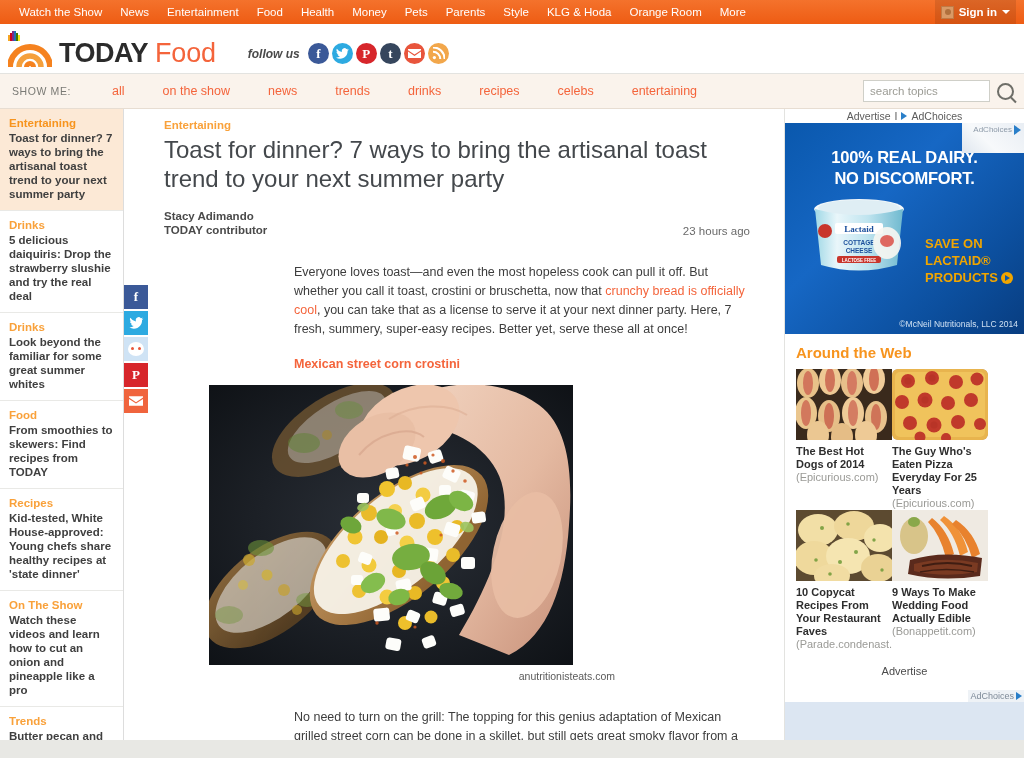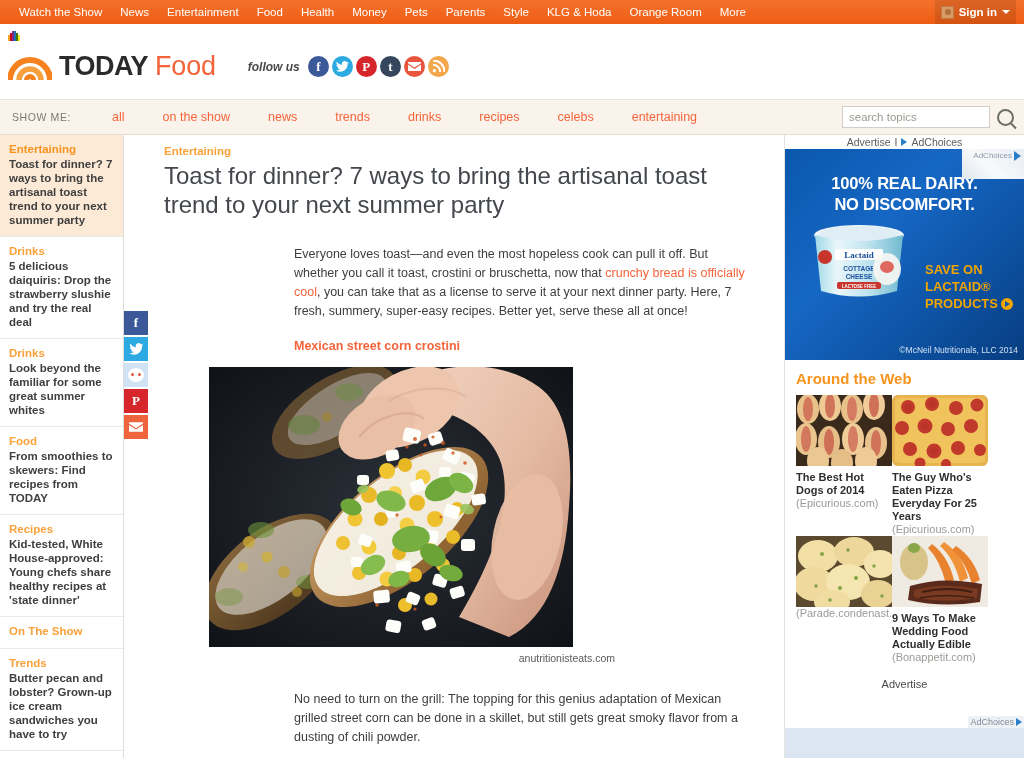--- a/index.html
+++ b/index.html
@@ -41,21 +41,21 @@
     width:6px; height:6px; border-radius:50%; background:#b0703c;
   }
   .signin .lbl { color:#fff; font-size:11.5px; font-weight:bold; }
   .signin .caret {
     width:0;height:0;border-left:4px solid transparent;
     border-right:4px solid transparent;border-top:4px solid #fff;
   }
 
   
   .masthead {
-    background:#fff; height:76px;
+    background:#fff; height:50px;
     display:flex; align-items:center; padding-left:8px;
     border-bottom:1px solid #e3e3e0;
     position:relative;
   }
   .nbc-peacock {
     position:absolute; left:8px; top:6px;
     width:17px; height:11px;
     display:flex; align-items:flex-end; gap:0px;
   }
   .nbc-peacock i { display:block; width:2px; }
@@ -98,21 +98,21 @@
     font-size:10.5px; color:#7a7a75; letter-spacing:0.6px; margin-right:22px;
   }
   .showme a {
     color:#f4643b; font-size:12.5px; text-decoration:none; padding:0 19px;
   }
   .searchbox {
     position:absolute; right:10px; top:6px;
     display:flex; align-items:center; gap:7px;
   }
   .searchbox input {
-    width:148px; height:22px; border:1px solid #cfcfc8;
+    width:127px; height:22px; border:1px solid #cfcfc8;
     font-size:11.5px; padding:0 6px; color:#555; background:#fff;
     font-family:"Liberation Sans", sans-serif;
   }
   .searchbox input::placeholder{ color:#9c9c95; }
   .mag {
     width:17px;height:17px;border:2px solid #6e6e68;border-radius:50%;
     position:relative; display:inline-block;
   }
   .mag::after{
     content:'';position:absolute;right:-5px;bottom:-3px;
@@ -393,20 +393,21 @@
     <div class="sb-item">
       <div class="sb-kicker">Food</div>
       <div class="sb-title">From smoothies to skewers: Find recipes from TODAY</div>
     </div>
     <div class="sb-item">
       <div class="sb-kicker">Recipes</div>
       <div class="sb-title">Kid-tested, White House-approved: Young chefs share healthy recipes at 'state dinner'</div>
     </div>
     <div class="sb-item">
       <div class="sb-kicker">On The Show</div>
+      <div class="sb-title">Watch these videos and learn how to cut an onion and pineapple like a pro</div>
     </div>
     <div class="sb-item">
       <div class="sb-kicker">Trends</div>
       <div class="sb-title">Butter pecan and lobster? Grown-up ice cream sandwiches you have to try</div>
     </div>
 
   </div>
 
   <div class="main">
 
@@ -425,20 +426,27 @@
         <svg width="14" height="10" viewBox="0 0 13 9">
               <path d="M0 1.2 6.5 5.6 13 1.2V0H0z" fill="#fff"></path>
               <path d="M0 2.6v6.4h13V2.6L6.5 6.9z" fill="#fff"></path>
             </svg>
       </div>
     </div>
 
     <div class="article">
       <div class="art-kicker">Entertaining</div>
       <h1 class="art-title">Toast for dinner? 7 ways to bring the artisanal toast trend to your next summer party</h1>
+      <div class="byline-row">
+        <div class="byline">
+          <div>Stacy Adimando</div>
+          <div>TODAY contributor</div>
+        </div>
+        <div class="timestamp">23 hours ago</div>
+      </div>
     </div>
 
     <div class="art-body">
       <p class="art-p"><span>Everyone loves toast—and even the most hopeless cook can pull it off. But whether you call it toast, crostini or bruschetta, now that </span><a href="#">crunchy bread is officially cool</a><span>, you can take that as a license to serve it at your next dinner party. Here, 7 fresh, summery, super-easy recipes. Better yet, serve these all at once!</span></p>
 
       <p class="sub-head">Mexican street corn crostini</p>
     </div>
 
     <div class="figure">
       <div class="photo">
@@ -731,20 +739,21 @@
                     <circle cx="52" cy="14" r="1.8"></circle>
                     <circle cx="60" cy="42" r="2"></circle>
                 <circle cx="20" cy="50" r="1.8"></circle>
                     <circle cx="44" cy="52" r="2"></circle>
                     <circle cx="78" cy="30" r="1.7"></circle>
                 <circle cx="34" cy="64" r="1.8"></circle>
                     <circle cx="86" cy="60" r="1.7"></circle>
               </g>
             </svg>
           </div>
+          <div class="atw-title">10 Copycat Recipes From Your Restaurant Faves</div>
           <div class="atw-src">(Parade.condenast.c</div>
         </div>
 
         <div class="atw-card">
           <div class="atw-thumb">
             <svg width="96" height="71" viewBox="0 0 96 71">
               <rect width="96" height="71" fill="#efeae2"></rect>
               <ellipse cx="22" cy="26" rx="14" ry="18" fill="#d8c489"></ellipse>
               <ellipse cx="22" cy="12" rx="6" ry="5" fill="#8aa84a"></ellipse>
               <path d="M40 8 Q56 20 62 44 L54 48 Q48 24 36 12z" fill="#e8822e"></path>

